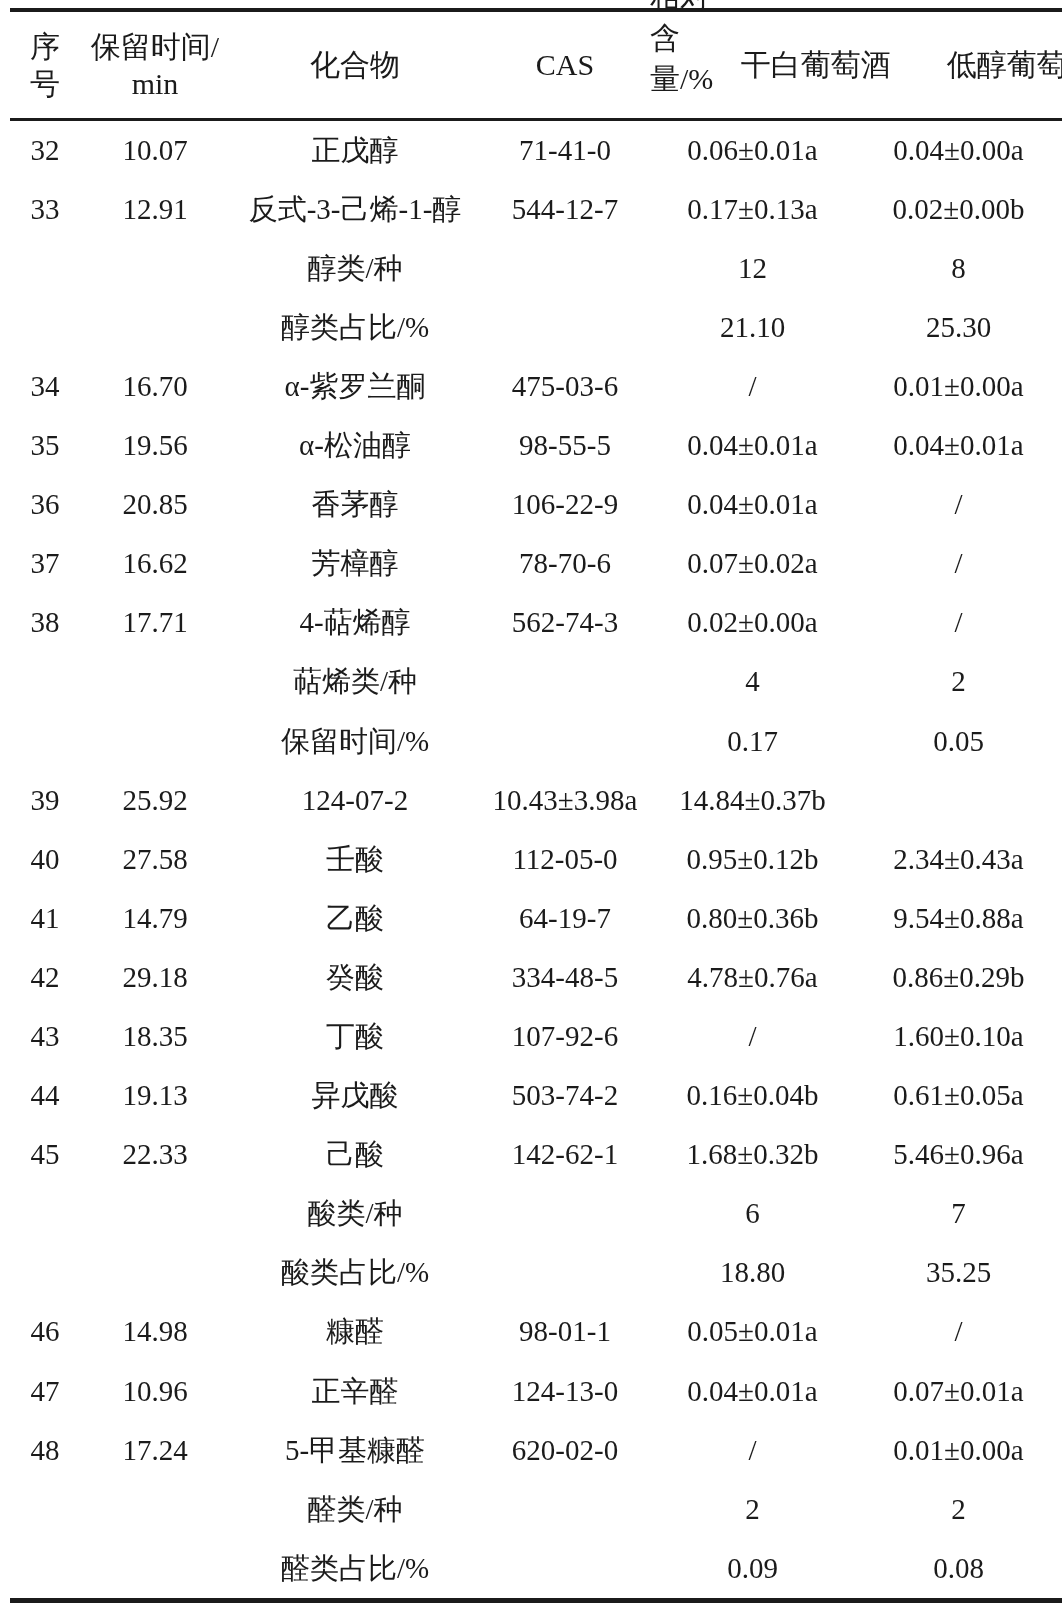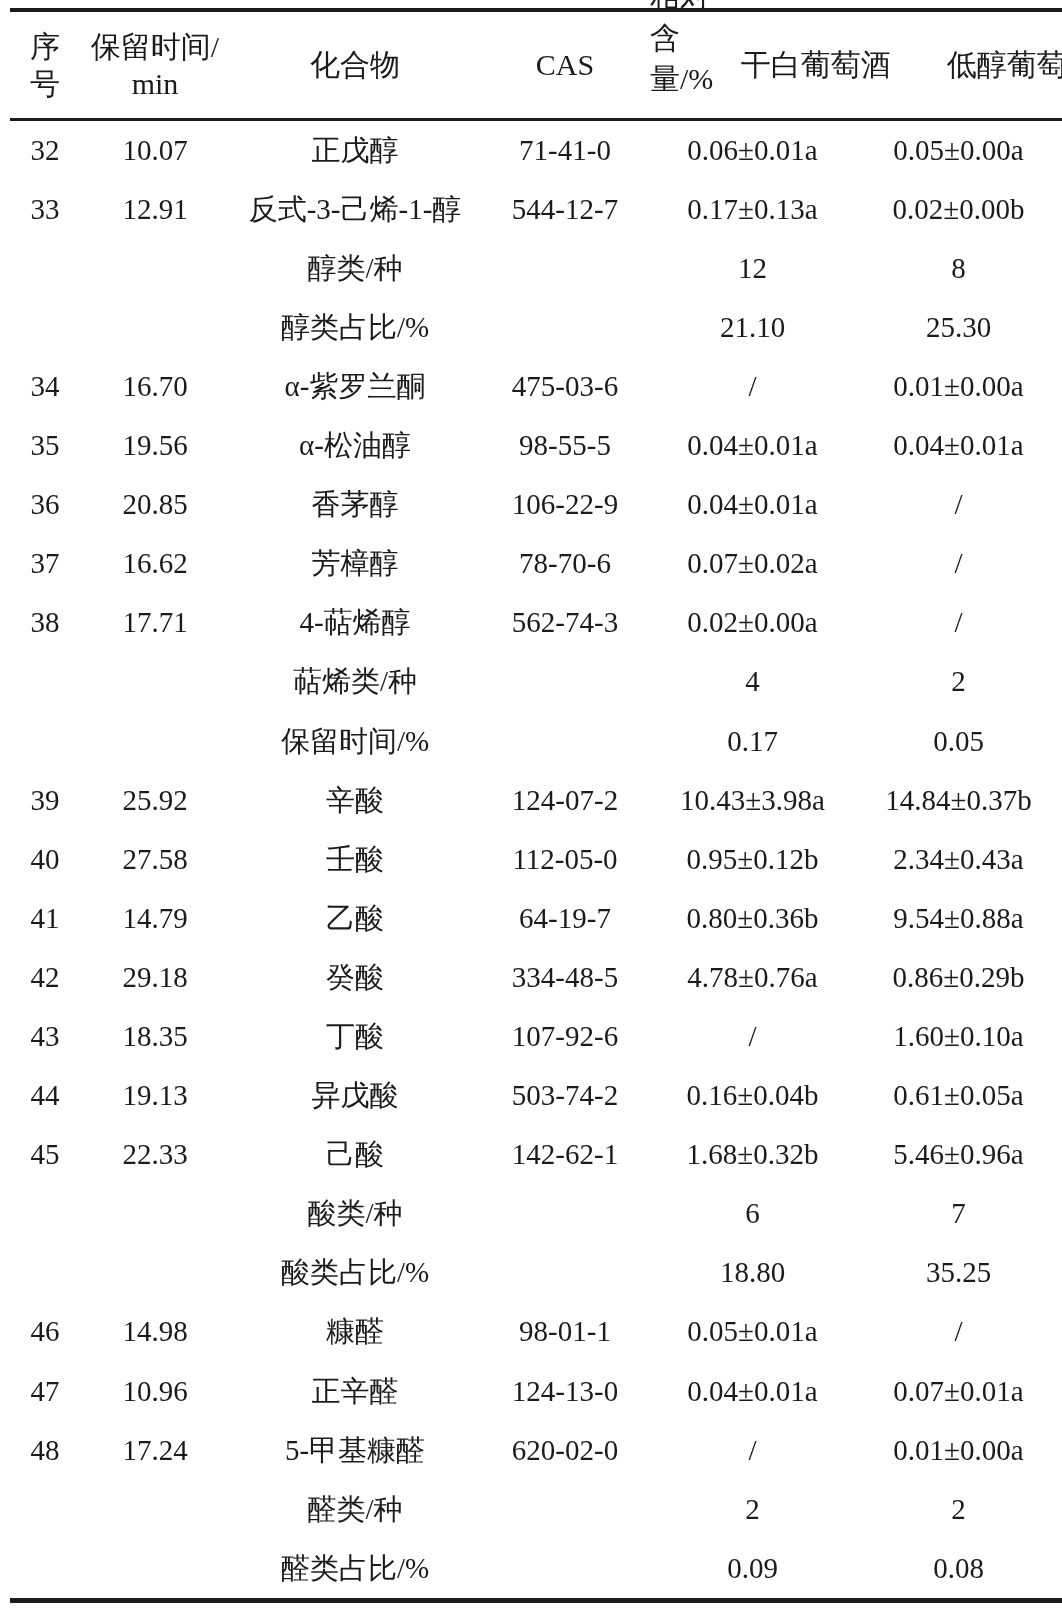--- a/index.html
+++ b/index.html
@@ -90,21 +90,21 @@
 
   <div class="rule rule-mid"></div>
 
   <div class="tbody">
       <div class="trow">
     <div class="cell">32</div>
     <div class="cell">10.07</div>
     <div class="cell">正戊醇</div>
     <div class="cell">71-41-0</div>
     <div class="cell">0.06±0.01a</div>
-    <div class="cell">0.05±0.00a</div>
+    <div class="cell">0.04±0.00a</div>
   </div>
       <div class="trow">
     <div class="cell">33</div>
     <div class="cell">12.91</div>
     <div class="cell">反式-3-己烯-1-醇</div>
     <div class="cell">544-12-7</div>
     <div class="cell">0.17±0.13a</div>
     <div class="cell">0.02±0.00b</div>
   </div>
       <div class="trow">
@@ -175,21 +175,20 @@
     <div class="cell"></div>
     <div class="cell"></div>
     <div class="cell">保留时间/%</div>
     <div class="cell"></div>
     <div class="cell">0.17</div>
     <div class="cell">0.05</div>
   </div>
       <div class="trow">
     <div class="cell">39</div>
     <div class="cell">25.92</div>
-    <div class="cell">辛酸</div>
     <div class="cell">124-07-2</div>
     <div class="cell">10.43±3.98a</div>
     <div class="cell">14.84±0.37b</div>
   </div>
       <div class="trow">
     <div class="cell">40</div>
     <div class="cell">27.58</div>
     <div class="cell">壬酸</div>
     <div class="cell">112-05-0</div>
     <div class="cell">0.95±0.12b</div>

